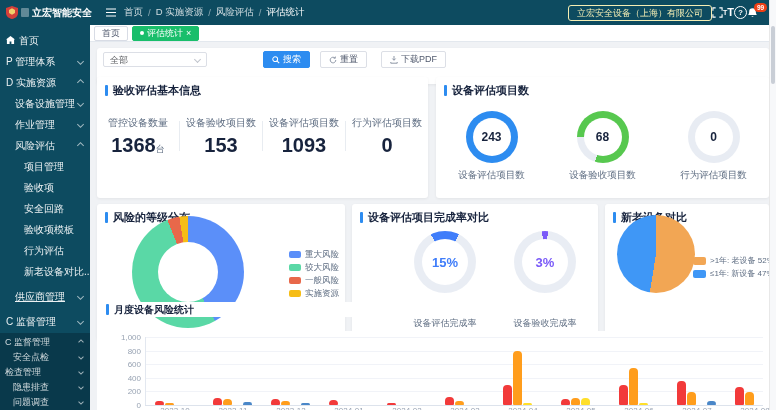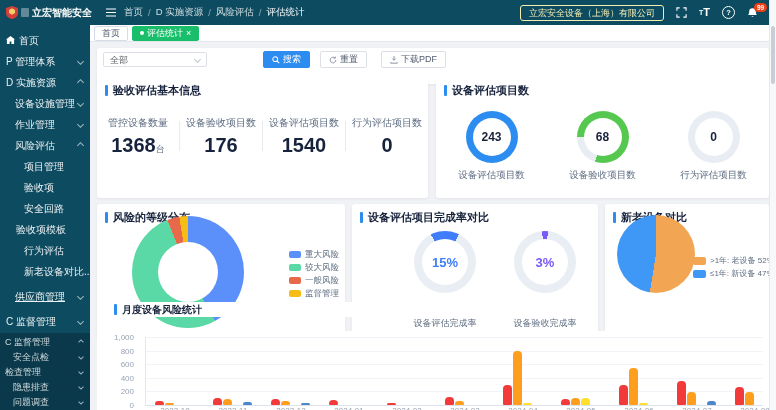--- a/index.html
+++ b/index.html
@@ -7,21 +7,21 @@
     font-family:"Liberation Sans","DejaVu Sans",sans-serif;-webkit-font-smoothing:antialiased;}
   
   .topbar{position:absolute;top:0;left:0;width:776px;height:25px;background:#0d4b60;display:flex;align-items:center;color:#fff;z-index:20;}
   .logo-area{width:90px;flex:none;display:flex;align-items:center;gap:3px;padding-left:6px;font-size:10px;font-weight:bold;cursor:pointer;}
   .logo-sub{width:8px;height:9px;background:rgba(255,255,255,.35);border-radius:1px;flex:none;}
   .collapse{margin:0 8px 0 10px;display:flex;align-items:center;cursor:pointer;}
   .breadcrumb{font-size:9.5px;color:rgba(255,255,255,.8);display:flex;align-items:center;white-space:nowrap;}
   .crumb{cursor:pointer;}
   .crumb:last-child{color:#fff;}
   .crumb-sep{margin:0 5px;color:rgba(255,255,255,.5);}
-  .topbar-right{margin-left:auto;display:flex;align-items:center;gap:12px;padding-right:18px;}
+  .topbar-right{margin-left:auto;display:flex;align-items:center;padding-right:18px;}
   .company{background:transparent;border:1px solid #f5eeb4;color:#f5eeb4;font-size:9px;height:16px;line-height:14px;border-radius:3px;padding:0 8px;cursor:pointer;white-space:nowrap;}
   .tbicon{display:flex;align-items:center;cursor:pointer;}
   .help-c{width:11px;height:11px;border:1px solid #fff;border-radius:50%;font-size:7.5px;display:flex;align-items:center;justify-content:center;font-weight:bold;}
   .ft{font-size:11px;font-weight:bold;line-height:1;}
   .ft i{font-style:normal;font-size:7px;}
   .bell-wrap{position:relative;}
   .bell-badge{position:absolute;top:-4px;left:7px;background:#ed3f14;color:#fff;font-size:6.5px;line-height:9px;height:9px;min-width:9px;padding:0 2px;border-radius:6px;text-align:center;font-weight:bold;}
   
   .sidebar{position:absolute;top:25px;left:0;width:90px;height:385px;background:#0d4b60;color:rgba(255,255,255,.92);z-index:15;padding-top:5px;box-sizing:border-box;}
   .side-item{position:relative;height:21px;line-height:21px;font-size:10px;cursor:pointer;white-space:nowrap;overflow:hidden;}
@@ -48,21 +48,21 @@
   #btn-reset{left:211px;margin-left:12px;}
   #btn-pdf{left:284px;}
   .card{position:absolute;background:#fff;border-radius:3px;box-shadow:0 1px 3px rgba(0,0,0,.06);}
   .card-head{display:flex;align-items:center;padding:6px 8px 3px;font-size:11px;font-weight:bold;color:#17233d;}
   .marker{width:3px;height:11px;background:#2d8cf0;border-radius:1px;margin-right:5px;flex:none;}
   #card-basic{left:7px;top:52px;width:331px;height:121px;}
   #card-ongoing{left:346px;top:52px;width:333px;height:121px;}
   #card-risk{left:7px;top:179px;width:248px;height:136px;}
   #card-completion{left:262px;top:179px;width:246px;height:136px;}
   #card-age{left:515px;top:179px;width:164px;height:136px;}
-  .strip{position:absolute;left:7px;top:277px;width:461px;height:15px;background:#fff;z-index:6;display:flex;align-items:center;padding-left:17px;font-size:10px;font-weight:bold;color:#17233d;box-sizing:border-box;}
+  .strip{position:absolute;left:7px;top:277px;width:461px;height:15px;background:#fff;z-index:6;display:flex;align-items:center;padding-left:9px;font-size:10px;font-weight:bold;color:#17233d;box-sizing:border-box;}
   .barcard{position:absolute;left:7px;top:306px;width:672px;height:79px;background:#fff;z-index:5;overflow:hidden;}
   
   .stats{display:flex;align-items:center;justify-content:space-around;margin-top:15px;}
   .stat{flex:1;text-align:center;}
   .stat .lb{font-size:10px;color:#5e6d82;margin-bottom:5px;}
   .stat .val{font-size:20px;font-weight:bold;color:#17233d;line-height:1;}
   .stat .unit{font-size:9px;font-weight:normal;color:#5e6d82;}
   .vdiv{width:1px;height:30px;background:#e8ecf1;flex:none;}
   
   .rings{display:flex;justify-content:space-around;margin-top:10px;}
@@ -77,21 +77,21 @@
   .lg-row{display:flex;align-items:center;gap:4px;height:13px;}
   .sw{width:12px;height:7px;border-radius:2px;flex:none;}
   .lg-t{font-size:8.5px;color:#5e6d82;white-space:nowrap;}
   
   .cring{position:absolute;width:62px;height:62px;border-radius:50%;}
   .cring .hole{position:absolute;left:8px;top:8px;width:46px;height:46px;border-radius:50%;background:#fff;display:flex;align-items:center;justify-content:center;font-size:13px;font-weight:bold;}
   .clb{position:absolute;top:113px;width:120px;text-align:center;font-size:9px;color:#5e6d82;}
   
   #agepie{position:absolute;left:12px;top:11px;width:78px;height:78px;border-radius:50%;}
   
-  .ytick{position:absolute;font-size:8px;color:#98a3b3;width:32px;text-align:right;left:5px;}
+  .ytick{position:absolute;font-size:8px;color:#98a3b3;width:32px;text-align:right;left:12px;}
   .gridline{position:absolute;left:48px;width:618px;height:1px;background:#f1f3f8;}
   .gridline.base{background:#dde3ec;}
   .yaxisline{position:absolute;left:48px;top:6px;width:1px;height:68px;background:#e3e8f0;}
   .bar{position:absolute;width:9px;border-radius:4px 4px 1px 1px;}
   .xlab{position:absolute;top:75px;font-size:8px;color:#98a3b3;width:44px;text-align:center;white-space:nowrap;}
   
   .page-scrollbar{position:absolute;right:0;top:0;width:6px;height:410px;background:#f7f8fa;border-left:1px solid #e8e8e8;z-index:50;}
   .page-scrollbar .thumb{position:absolute;left:1px;top:26px;width:4px;height:58px;background:#c9ced6;border-radius:2px;}
 </style>
 </head>
@@ -148,21 +148,21 @@
             <path d="M5 0L0 4h1v5h3V6h2v3h3V4h1z" fill="#fff"></path>
           </svg><span>首页</span></div>
         <div class="side-item" style="padding-left: 6px;"><span>P 管理体系</span><i class="chev down"></i></div>
         <div class="side-item" style="padding-left: 6px;"><span>D 实施资源</span><i class="chev up"></i></div>
         <div class="side-item" style="padding-left: 15px;"><span>设备设施管理</span><i class="chev down"></i></div>
         <div class="side-item" style="padding-left: 15px;"><span>作业管理</span><i class="chev down"></i></div>
         <div class="side-item" style="padding-left: 15px;"><span>风险评估</span><i class="chev up"></i></div>
         <div class="side-item" style="padding-left: 24px;"><span>项目管理</span></div>
         <div class="side-item" style="padding-left: 24px;"><span>验收项</span></div>
         <div class="side-item" style="padding-left: 24px;"><span>安全回路</span></div>
-        <div class="side-item" style="padding-left: 16px;"><span>验收项模板</span></div>
+        <div class="side-item" style="padding-left: 24px;"><span>验收项模板</span></div>
         <div class="side-item" style="padding-left: 24px;"><span>行为评估</span></div>
         <div class="side-item" style="padding-left: 24px;"><span>新老设备对比...</span></div>
         <div class="side-item" style="padding-left: 15px; margin-top: 4px; text-decoration: underline;"><span>供应商管理</span><i class="chev down"></i></div>
         <div class="side-item" style="padding-left: 6px; margin-top: 4px;"><span>C 监督管理</span><i class="chev down"></i></div>
       </div>
     <div class="side-panel" id="side-panel">
         <div class="panel-item" style="padding-left: 5px;"><span>C 监督管理</span><i class="chev up"></i></div>
         <div class="panel-item" style="padding-left: 13px;"><span>安全点检</span><i class="chev down"></i></div>
         <div class="panel-item" style="padding-left: 5px;"><span>检查管理</span><i class="chev down"></i></div>
         <div class="panel-item" style="padding-left: 13px;"><span>隐患排查</span><i class="chev down"></i></div>
@@ -216,26 +216,26 @@
         <span>验收评估基本信息</span>
       </div>
       <div class="stats" id="basic-stats">
           <div class="stat">
             <div class="lb">管控设备数量</div>
             <div class="val">1368<span class="unit">台</span></div>
           </div>
           <div class="vdiv"></div>
           <div class="stat">
             <div class="lb">设备验收项目数</div>
-            <div class="val">176</div>
+            <div class="val">153</div>
           </div>
           <div class="vdiv"></div>
           <div class="stat">
             <div class="lb">设备评估项目数</div>
-            <div class="val">1540</div>
+            <div class="val">1093</div>
           </div>
           <div class="vdiv"></div>
           <div class="stat">
             <div class="lb">行为评估项目数</div>
             <div class="val">0</div>
           </div>
         </div>
     </div>
 
     <div class="card" id="card-ongoing">
@@ -281,21 +281,21 @@
           <div class="lg-row">
             <span class="sw" style="background: rgb(90, 216, 166);"></span>
             <span class="lg-t">较大风险</span>
           </div>
           <div class="lg-row">
             <span class="sw" style="background: rgb(232, 104, 74);"></span>
             <span class="lg-t">一般风险</span>
           </div>
           <div class="lg-row">
             <span class="sw" style="background: rgb(246, 189, 22);"></span>
-            <span class="lg-t">监督管理</span>
+            <span class="lg-t">实施资源</span>
           </div>
         </div>
     </div>
 
     <div class="card" id="card-completion">
       <div class="card-head">
         <span class="marker"></span>
         <span>设备评估项目完成率对比</span>
       </div>
       <div id="completion-rings">

